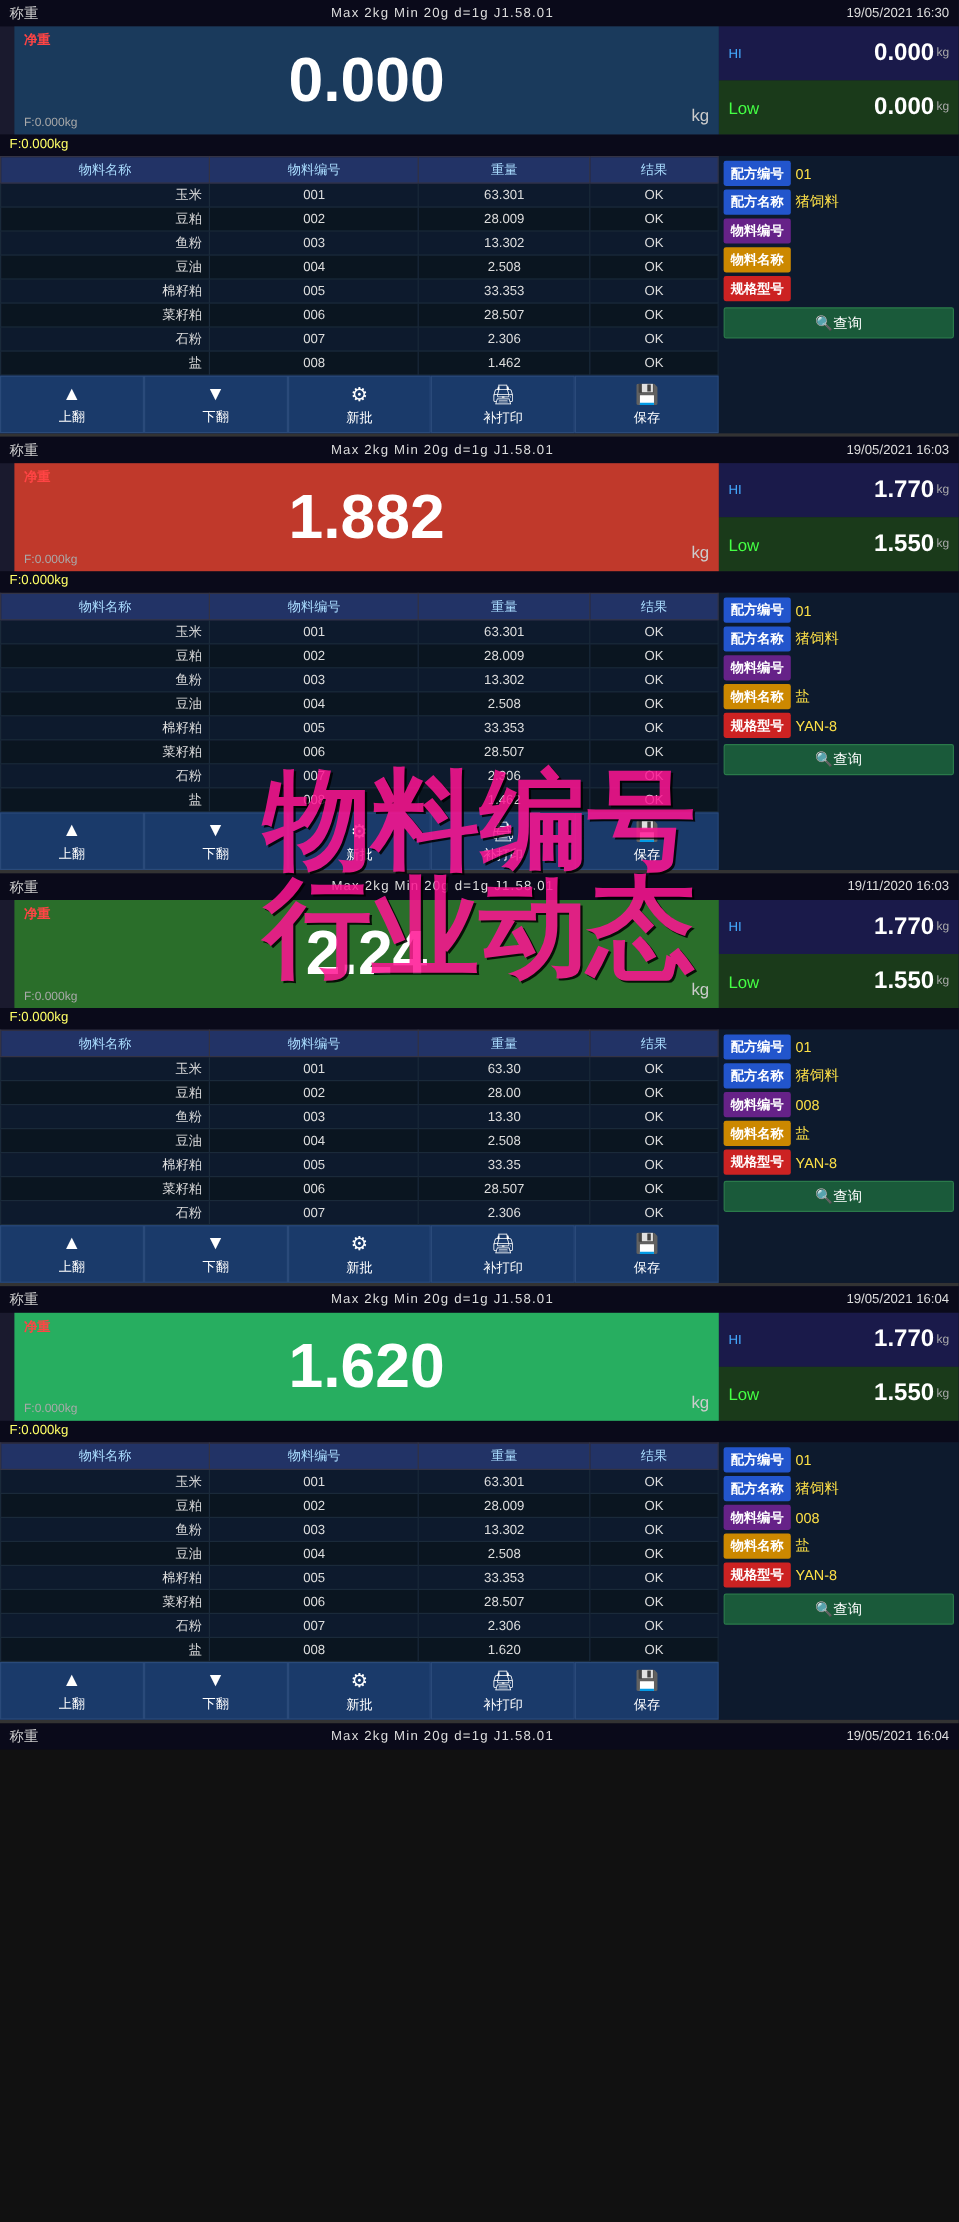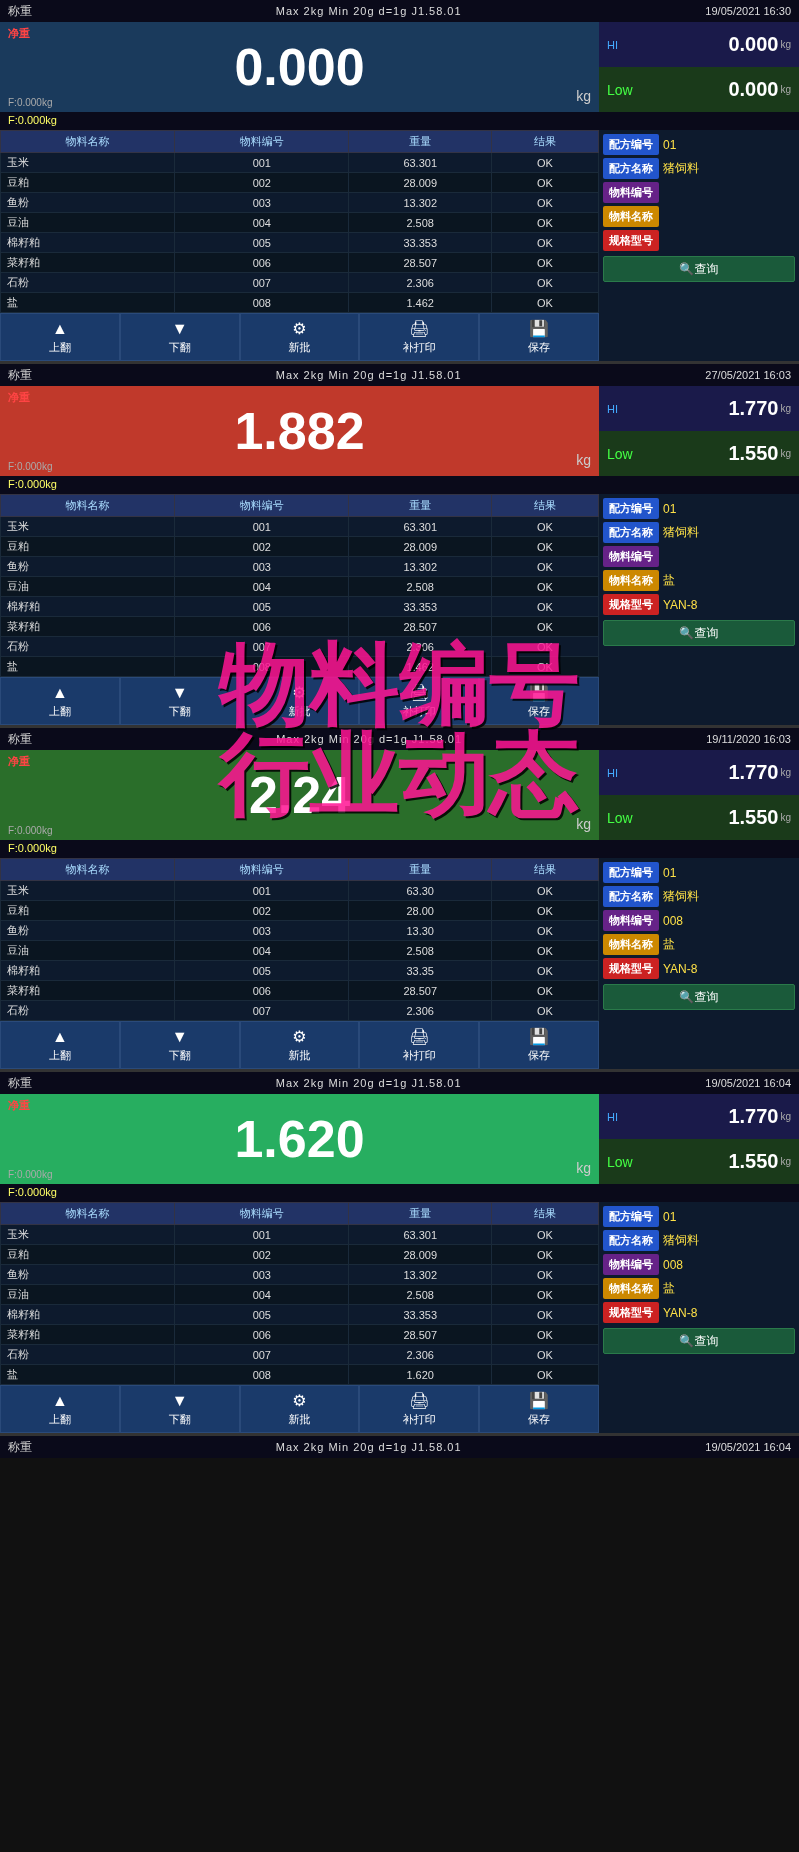--- a/index.html
+++ b/index.html
@@ -39,20 +39,21 @@
     }
     .panel-header .datetime {
       color: #ddd;
       font-size: 11px;
     }
 
     
     .weight-area {
       display: flex;
       height: 90px;
+      margin-left: 12px;
     }
     .weight-main {
       flex: 1;
       display: flex;
       flex-direction: column;
       justify-content: center;
       align-items: center;
       position: relative;
     }
     .weight-main.green-bg { background: #2a6e2a; }
@@ -171,21 +172,21 @@
     }
     .data-table td {
       background: #0d1a2d;
       color: #ddd;
       padding: 2px 6px;
       text-align: center;
       border: 1px solid #1a2a3a;
       font-size: 11px;
     }
     .data-table td:first-child {
-      text-align: left;
+      text-align: right;
     }
     .data-table tr:nth-child(even) td {
       background: #0a1520;
     }
 
     
     .panel-body {
       display: flex;
     }
     .left-section {
@@ -444,21 +445,21 @@
           <span>查询</span>
         </div>
       </div>
     </div>
   </div>
 
   <div class="panel">
     <div class="panel-header">
       <span>称重</span>
       <span class="center-info">Max 2kg  Min 20g  d=1g    J1.58.01</span>
-      <span class="datetime">27/05/2021  16:03</span>
+      <span class="datetime">19/05/2021  16:03</span>
     </div>
     <div class="weight-area">
       <div class="weight-main red-bg">
         <span class="weight-label-top">净重</span>
         <span class="weight-value">1.882</span>
         <span class="weight-label-bottom">F:0.000kg</span>
         <span class="weight-unit">kg</span>
       </div>
       <div class="weight-side">
         <div class="weight-hi">

